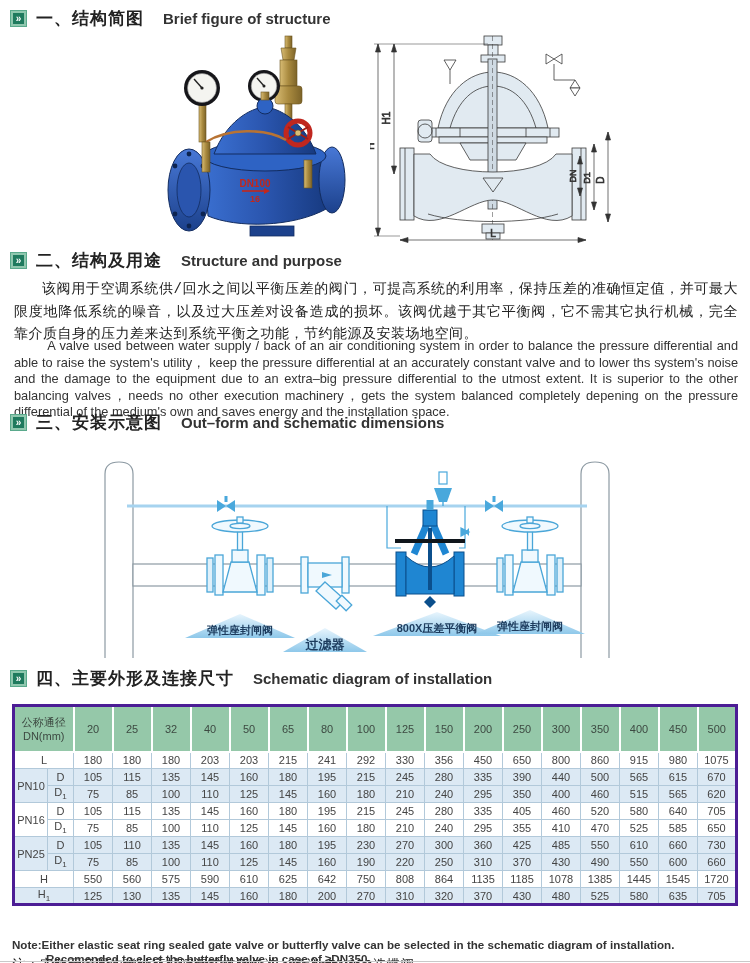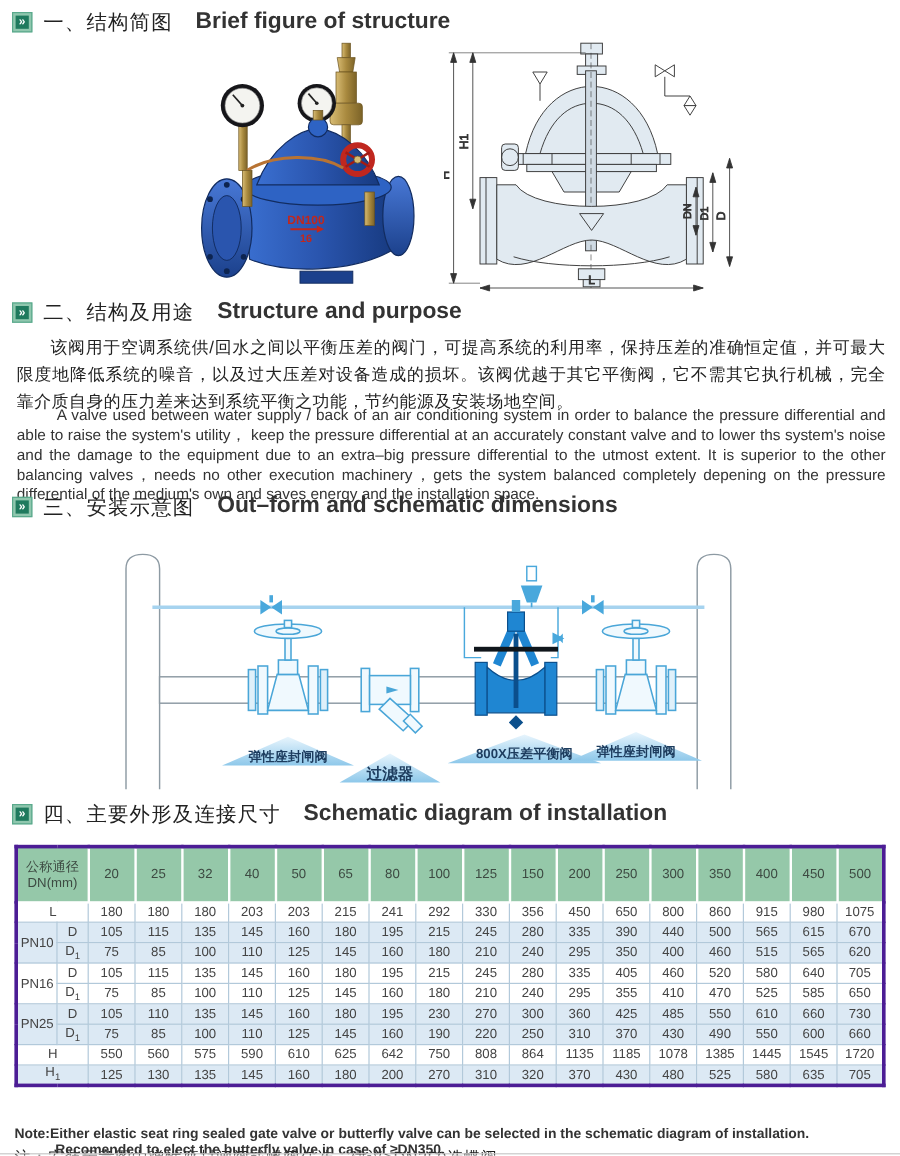--- a/index.html
+++ b/index.html
@@ -10,22 +10,22 @@
     --ltblue:#4fa9dc;
     --ink:#2b2b2b;
   }
   *{margin:0;padding:0;box-sizing:border-box;}
   html,body{background:#fff;}
   body{width:750px;height:963px;position:relative;font-family:"Liberation Sans",sans-serif;color:var(--ink);overflow:hidden;}
   .abs{position:absolute;}
   .sec-header{display:flex;align-items:center;gap:9px;height:24px;}
   .sec-icon{width:17px;height:17px;background:#8fc7ae;border:1px solid #5aa98c;display:flex;align-items:center;justify-content:center;flex:0 0 auto;}
   .sec-icon-inner{width:11px;height:11px;background:#1f7a5e;color:#fff;font-size:10px;line-height:11px;text-align:center;font-weight:bold;}
-  .sec-zh{font-size:17px;font-weight:normal;color:#222;letter-spacing:1px;}
-  .sec-en{font-size:19px;font-weight:bold;color:#333;margin-left:10px;letter-spacing:0px;}
+  .sec-zh{font-size:17px;font-weight:bold;color:#222;letter-spacing:1px;}
+  .sec-en{font-size:15px;font-weight:bold;color:#333;margin-left:10px;letter-spacing:0px;}
   .para-zh{font-size:14px;line-height:22.5px;text-align:justify;text-indent:2em;color:#222;letter-spacing:0.5px;}
   .para-en{font-size:12.8px;line-height:16.6px;text-align:justify;text-indent:2.6em;color:#333;}
   table.dims{border-collapse:collapse;table-layout:fixed;width:726px;font-size:11px;color:#444;border:3px solid #4c1d95;}
   table.dims th{background:var(--green);color:#3d4a42;font-weight:normal;border:2px solid #fff;height:46px;font-size:11px;}
   table.dims td{border:1px solid var(--tborder);text-align:center;height:17px;padding:0;}
   tr.shade-blue td{background:var(--rowblue);}
   tr.shade-white td{background:#ffffff;}
   td.grp{font-size:11px;color:#444;}
   sub{font-size:8px;}
   .note-zh{font-size:13.5px;color:#222;letter-spacing:0.5px;}
@@ -202,21 +202,21 @@
   </g>
 </svg>
 
 <div class="abs sec-header" style="left:10px;top:248px;">
   <span class="sec-icon">
       <span class="sec-icon-inner">»</span>
     </span>
   <span class="sec-zh">二、结构及用途</span>
   <span class="sec-en">Structure and purpose</span>
 </div>
-<div class="abs para-zh" style="left:14px;top:278px;width:724px;">该阀用于空调系统供/回水之间以平衡压差的阀门，可提高系统的利用率，保持压差的准确恒定值，并可最大限度地降低系统的噪音，以及过大压差对设备造成的损坏。该阀优越于其它平衡阀，它不需其它执行机械，完全靠介质自身的压力差来达到系统平衡之功能，节约能源及安装场地空间。</div>
+<div class="abs para-zh" style="left:14px;top:278px;width:724px;font-family:Liberation Mono, monospace;">该阀用于空调系统供/回水之间以平衡压差的阀门，可提高系统的利用率，保持压差的准确恒定值，并可最大限度地降低系统的噪音，以及过大压差对设备造成的损坏。该阀优越于其它平衡阀，它不需其它执行机械，完全靠介质自身的压力差来达到系统平衡之功能，节约能源及安装场地空间。</div>
 <div class="abs para-en" style="left:14px;top:338px;width:724px;">A valve used between water supply / back of an air conditioning system in order to balance the pressure differential and able to raise the system's utility， keep the pressure differential at an accurately constant valve and to lower ths system's noise and the damage to the equipment due to an extra–big pressure differential to the utmost extent.  It is superior to the other balancing valves，needs no other execution machinery，gets the system balanced completely depening on the pressure differential of the medium's own and saves energy and the installation space.</div>
 
 <div class="abs sec-header" style="left:10px;top:410px;">
   <span class="sec-icon">
       <span class="sec-icon-inner">»</span>
     </span>
   <span class="sec-zh">三、安装示意图</span>
   <span class="sec-en">Out–form and schematic dimensions</span>
 </div>
 

